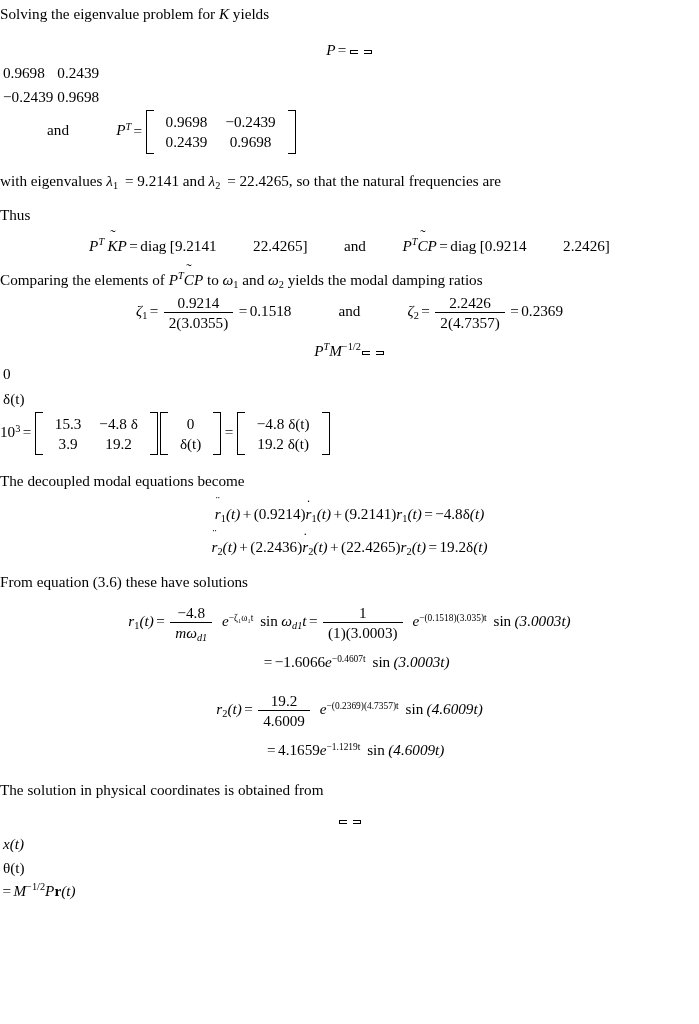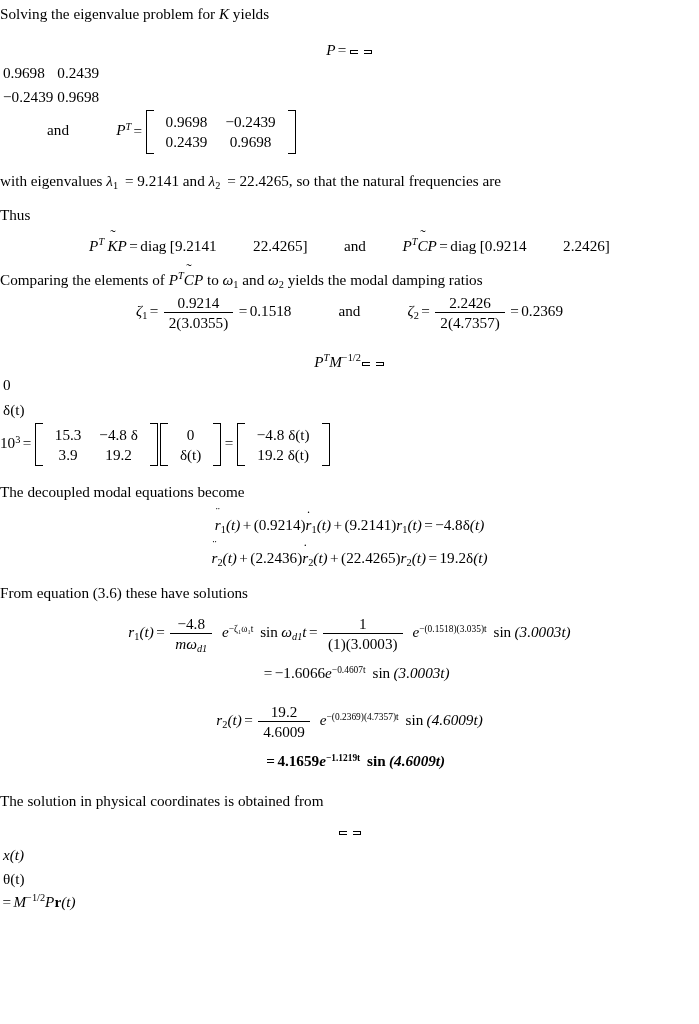--- a/index.html
+++ b/index.html
@@ -195,21 +195,21 @@
   </p>
 
   
   <p class="eq" style="margin-top:4px;">
     <i class="v">ζ</i><sub>1</sub><span class="op">=</span><span class="frac"><span class="num rm">0.9214</span><span class="den rm">2(3.0355)</span></span><span class="op">=</span><span class="rm">0.1518</span><span class="andsp-lg"></span><span class="rm">and</span><span class="andsp-lg"></span><i class="v">ζ</i><sub>2</sub><span class="op">=</span><span class="frac"><span class="num rm">2.2426</span><span class="den rm">2(4.7357)</span></span><span class="op">=</span><span class="rm">0.2369</span>
   </p>
 
   
 
   
-  <p class="eq" style="margin-top:21px;font-family:Liberation Serif, serif;">
+  <p class="eq" style="margin-top:10px;font-family:Liberation Serif, serif;">
     <i class="v">P</i><sup><i class="v">T</i></sup><i class="v">M</i><sup class="rm">−1/2</sup><span class="mat"></span></p><table>
       <tbody>
         <tr>
           <td class="rm">0</td>
         </tr>
         <tr>
           <td>δ(t)</td>
         </tr>
       </tbody>
     </table><span class="rm">10</span><sup class="rm">3</sup><span class="op">=</span><span class="mat"><table>
@@ -269,21 +269,21 @@
   <p class="eq" style="margin-top:11px; padding-left:12px;">
     <span class="op">=</span><span class="rm">−1.6066</span><i class="v">e</i><sup class="tiny">−0.4607t</sup><span class="medsp"></span><span class="rm">sin</span><span class="thinsp"></span><i class="v">(3.0003t)</i>
   </p>
 
   
   <p class="eq" style="margin-top:20px;">
     <i class="v">r</i><sub>2</sub><i class="v">(t)</i><span class="op">=</span><span class="frac"><span class="num rm">19.2</span><span class="den rm">4.6009</span></span><span class="medsp"></span><i class="v">e</i><sup class="tiny">−(0.2369)(4.7357)t</sup><span class="medsp"></span><span class="rm">sin</span><span class="thinsp"></span><i class="v">(4.6009t)</i>
   </p>
 
   
-  <p class="eq" style="margin-top:11px; padding-left:10px;font-weight:bold;">
+  <p class="eq" style="margin-top:11px; padding-left:10px;">
     <span class="op">=</span><span class="rm">4.1659</span><i class="v">e</i><sup class="tiny">−1.1219t</sup><span class="medsp"></span><span class="rm">sin</span><span class="thinsp"></span><i class="v">(4.6009t)</i>
   </p>
 
   
   <p class="para" style="margin-top:20px;">The solution in physical coordinates is obtained from</p>
 
   
   <p class="eq" style="margin-top:11px;">
     <span class="mat"></span></p><table>
       <tbody>

